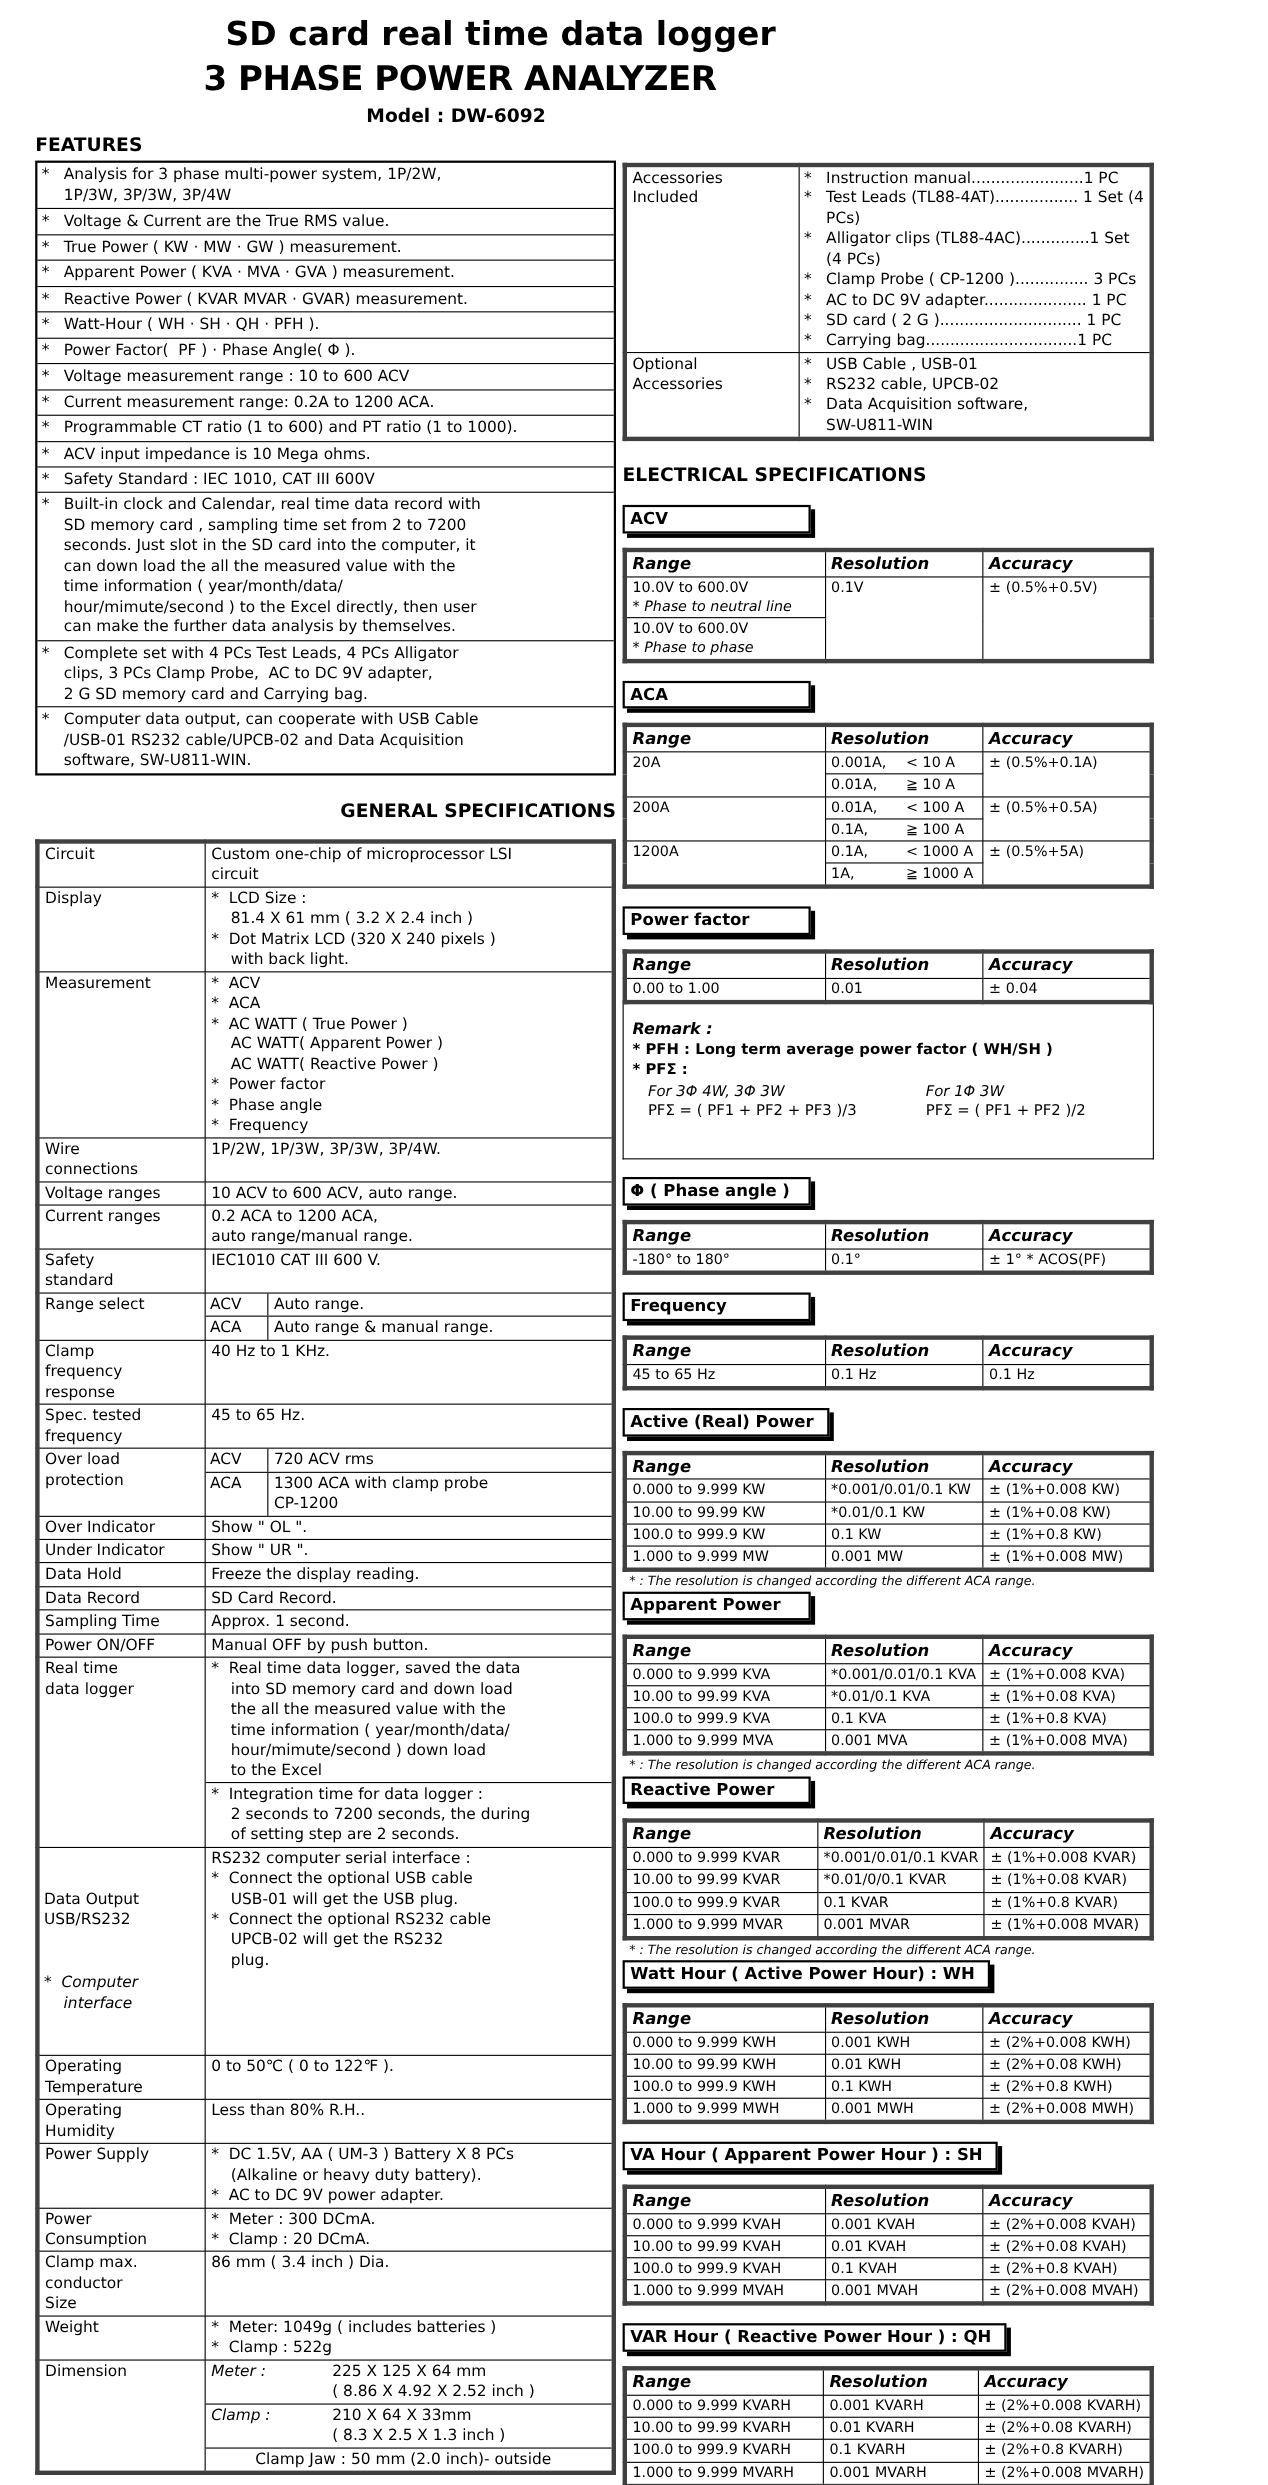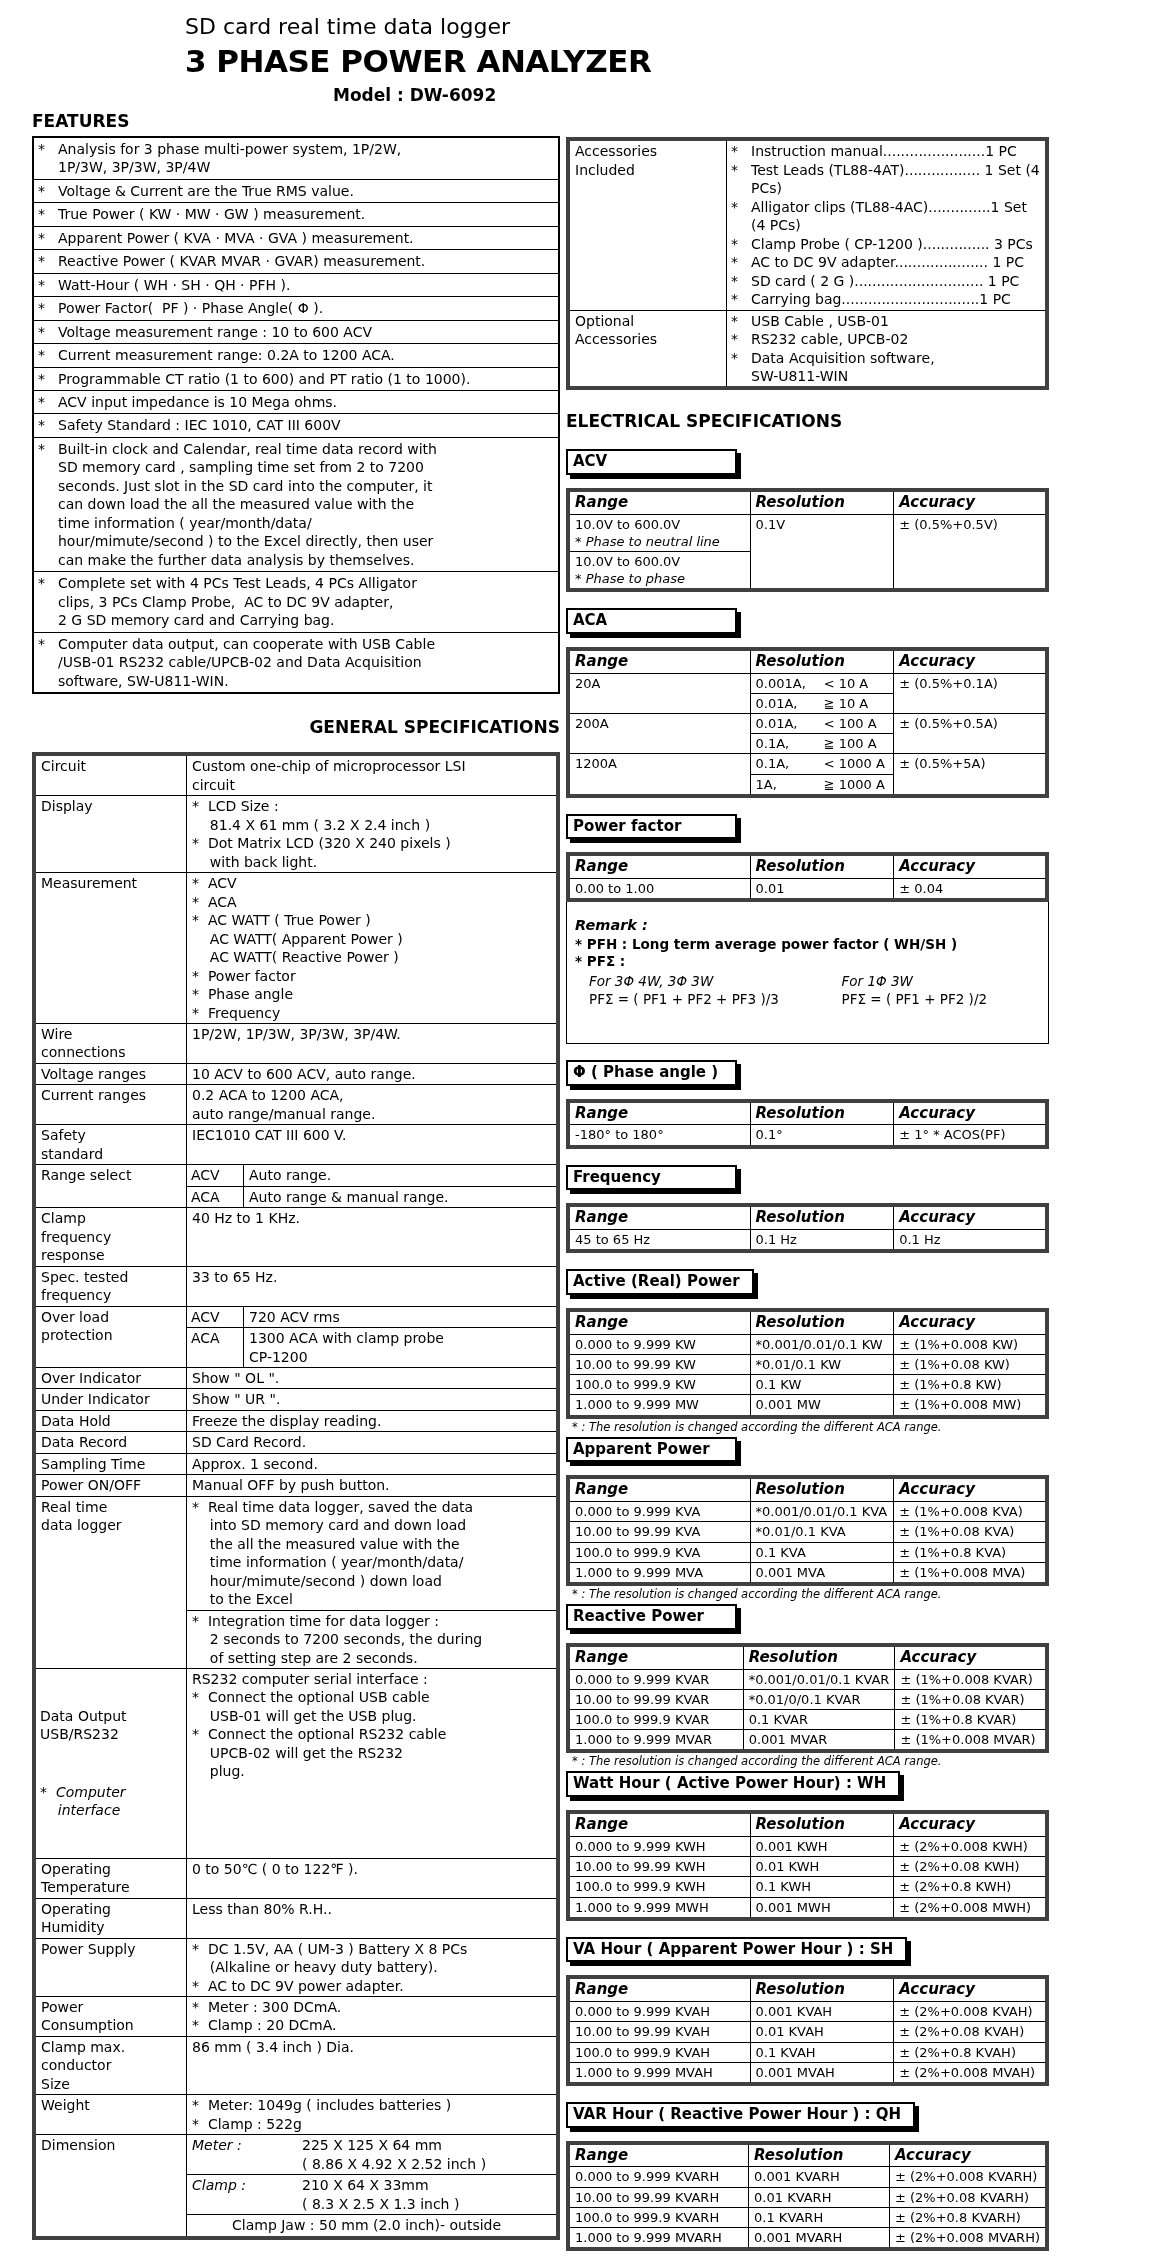--- a/index.html
+++ b/index.html
@@ -3,21 +3,21 @@
 <meta charset="utf-8">
 <style>
   html,body{margin:0;padding:0;background:#fff;color:#000;}
   body{width:1153px;min-height:2259px;font-family:"DejaVu Sans",sans-serif;font-size:14px;line-height:1.32;}
   .page{padding:12px 112px 24px 32px;}
   .pre{white-space:pre-wrap;}
   .ital{font-style:italic;}
 
   
   .hdr{padding-left:153px;}
-  .hdr-sub{font-size:22px;font-weight:normal;}
+  .hdr-sub{font-size:30px;font-weight:bold;margin-left:20px;}
   .hdr-title{font-size:31px;font-weight:bold;letter-spacing:-.5px;}
   .hdr-model{font-size:17px;font-weight:bold;margin:2px 0 0 148px;}
 
   
   .cols{display:flex;gap:6px;align-items:flex-start;margin-top:4px;}
   .col-left{width:528px;flex:none;}
   .col-right{width:483px;flex:none;padding-top:27px;}
 
   h2{font-size:17px;font-weight:bold;margin:0 0 3px 0;}
   h2.gen{margin:22px 0 14px 0;text-align:right;}
@@ -242,21 +242,21 @@
         </tr>
         <tr>
           <td class="gl">Clamp
 frequency
 response</td>
           <td class="gv">40 Hz to 1 KHz.</td>
         </tr>
         <tr>
           <td class="gl">Spec. tested
 frequency</td>
-          <td class="gv">33 to 65 Hz.</td>
+          <td class="gv">45 to 65 Hz.</td>
         </tr>
         <tr>
           <td class="gl">Over load
 protection</td>
           <td class="nopad">
             <div class="kvrow">
               <div class="kv-k">ACV</div>
               <div class="kv-v">720 ACV rms</div>
             </div>
             <div class="kvrow">

